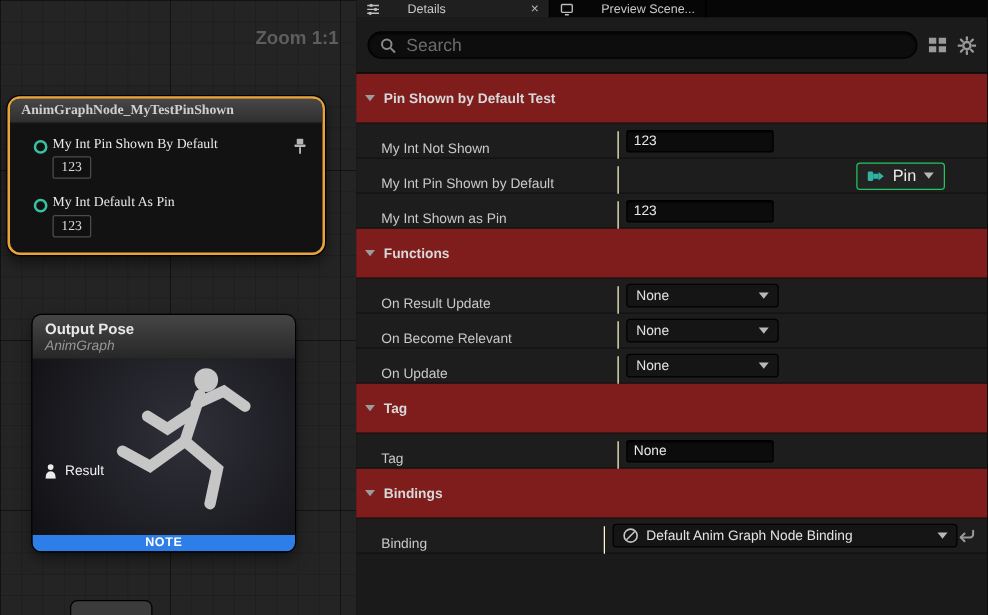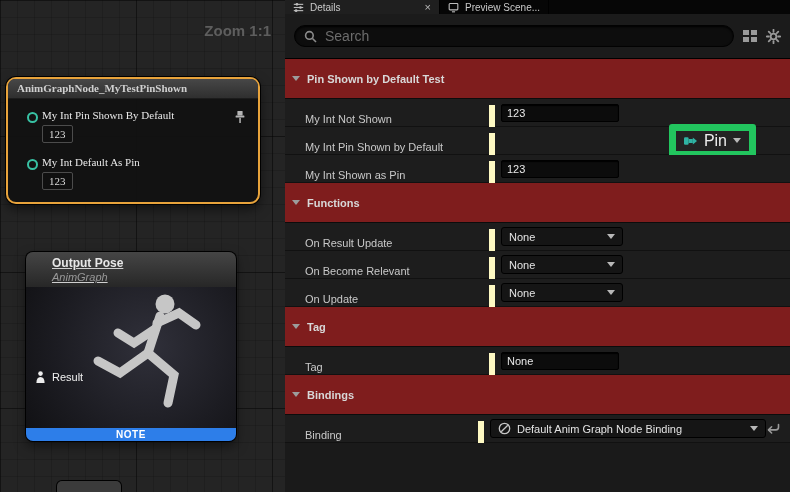--- a/index.html
+++ b/index.html
@@ -26,67 +26,67 @@
   .pinrow{position:relative;margin-bottom:13px;}
   .pinrow:last-child{margin-bottom:0;}
   .pindot{position:absolute;left:-15px;top:3px;width:7px;height:7px;border:2px solid #38C2A4;border-radius:50%;}
   .pinlabel{font-size:11px;color:#e9e9e9;}
   .pinvalue{display:inline-block;margin-top:4px;padding:0 6px;font-size:11px;line-height:16px;color:#dcdcdc;
     background:#101010;border:1px solid #4c4c4c;border-radius:2px;}
   .tack{position:absolute;right:2px;top:1px;line-height:0;}
 
   .node2{position:absolute;left:26px;top:252px;width:210px;border-radius:7px;background:#121212;
     box-shadow:0 0 0 1px #000,0 5px 12px rgba(0,0,0,.5);overflow:hidden;}
-  .node2 .hdr{padding:4px 26px 4px;background:linear-gradient(rgba(72,72,72,.95),rgba(40,40,40,.95));text-decoration:underline;}
+  .node2 .hdr{padding:4px 10px 4px;background:linear-gradient(rgba(72,72,72,.95),rgba(40,40,40,.95));}
   .node2 .title{font-size:12px;font-weight:bold;color:#e8e8e8;}
   .node2 .sub{font-size:11px;font-style:italic;color:#989898;margin-top:1px;}
   .preview{position:relative;height:141px;
     background:radial-gradient(circle at 58% 42%,#30303a 0%,#1c1c22 62%,#111114 100%);}
   .mann{position:absolute;left:52px;top:2px;line-height:0;}
   .resultrow{position:absolute;left:9px;top:84px;display:flex;align-items:center;gap:6px;}
   .resultrow .rlbl{font-size:11px;color:#f0f0f0;}
   .note{height:13px;background:#2D7EE9;color:#fff;font-size:10px;line-height:13px;text-align:center;
     font-weight:bold;letter-spacing:.5px;}
   .partial{position:absolute;left:57px;top:481px;width:64px;height:11px;background:#3b3b3b;
     border-radius:5px 5px 0 0;box-shadow:0 0 0 1px #000;}
 
   
   .details{position:absolute;left:285px;top:0;width:505px;height:492px;background:#181818;
     display:flex;flex-direction:column;}
   .tabwell{height:14px;background:#060606;display:flex;align-items:stretch;font-size:10px;flex:0 0 auto;}
-  .tab{display:flex;align-items:center;gap:6px;padding:0 8px;color:#c9c9c9;position:relative;border-right:1px solid #000;}
+  .tab{display:flex;align-items:center;gap:22px;padding:0 8px;color:#c9c9c9;position:relative;border-right:1px solid #000;}
   .tab.active{background:#1f1f1f;width:138px;}
   .tab .closex{margin-left:auto;color:#b9b9b9;font-size:11px;line-height:10px;}
   .toolbar{height:44px;display:flex;align-items:center;gap:9px;padding:0 9px;background:#1b1b1b;
     border-bottom:1px solid #000;flex:0 0 auto;}
   .searchbox{flex:1;height:20px;background:#0d0d0d;border:1px solid #020202;border-radius:11px;
     box-shadow:inset 0 1px 2px #000;display:flex;align-items:center;gap:6px;padding:0 9px;}
   .searchbox input{flex:1;background:transparent;border:none;outline:none;color:#ddd;font-size:14px;}
   .searchbox input::placeholder{color:#6c6c6c;}
   .tbicon{line-height:0;flex:0 0 auto;}
 
   .sect{height:23px;display:flex;align-items:center;gap:7px;padding:8px 7px;background:#7f1d1d;
     border-bottom:1px solid #0c0c0c;flex:0 0 auto;}
   .sectchev{width:0;height:0;border-left:4px solid transparent;border-right:4px solid transparent;
     border-top:5px solid #9c9c9c;}
   .secttitle{font-size:11px;font-weight:bold;color:#d8d8d8;}
 
   .row{height:27px;display:flex;align-items:center;background:#1d1d1d;border-bottom:1px solid #111;flex:0 0 auto;}
   .rlabel{width:210px;height:100%;display:flex;align-items:center;padding-left:20px;box-sizing:border-box;
-    font-size:11px;color:#c9c9c9;border-right:6px solid #fef9c3;margin-top:12px;}
+    font-size:11px;color:#c9c9c9;border-right:1px solid #fef9c3;margin-top:12px;}
   .rvalue{flex:1;display:flex;align-items:center;height:100%;padding:0 8px 0 6px;}
   .txt{width:118px;height:18px;background:#0c0c0c;border:1px solid #000;box-shadow:inset 0 1px 1px #000;
     border-radius:2px;color:#e8e8e8;font-size:11px;padding:0 5px;box-sizing:border-box;outline:none;}
   .combo{width:122px;height:19px;background:#151515;border:1px solid #000;border-radius:3px;
     display:flex;align-items:center;gap:6px;padding:0 7px;box-sizing:border-box;font-size:11px;color:#e3e3e3;}
   .combo .ctext{flex:1;white-space:nowrap;overflow:hidden;text-overflow:ellipsis;}
   .chev{width:0;height:0;border-left:4px solid transparent;border-right:4px solid transparent;
     border-top:5px solid #b8b8b8;flex:0 0 auto;}
-  .pinbtn{margin-left:auto;margin-right:26px;height:20px;background:#232323;border:7px solid #22c55e;
-    border-radius:3px;display:flex;align-items:center;gap:6px;padding:0 8px;font-size:16px;color:#ececec;}
+  .pinbtn{margin-left:auto;margin-right:26px;height:20px;background:#232323;border:1px solid #22c55e;
+    border-radius:3px;display:flex;align-items:center;gap:6px;padding:0 8px;font-size:13px;color:#ececec;}
   .bindcombo{width:276px;}
   .bindic{line-height:0;flex:0 0 auto;}
   .resetic{margin-left:auto;margin-right:2px;line-height:0;}
   .filler{flex:1;background:#1a1a1a;}
 </style>
 </head>
 <body>
 
 <div class="screen">
 

